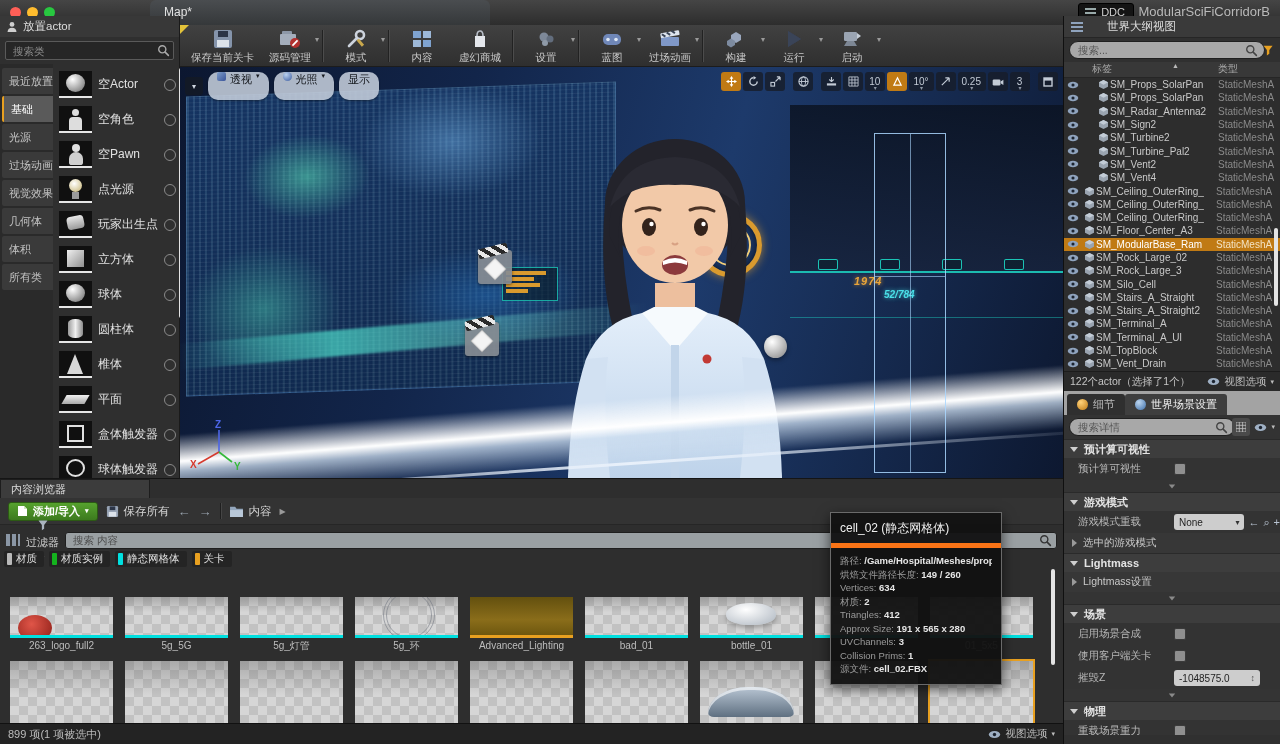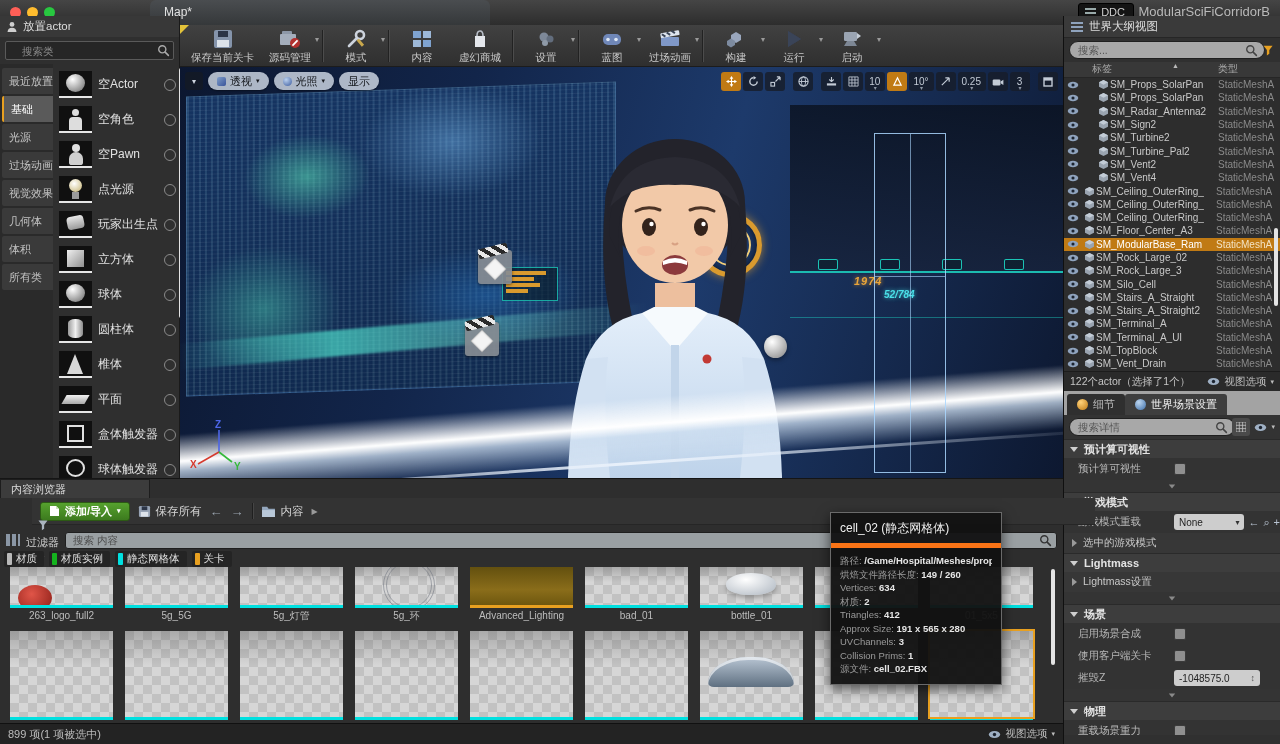--- a/index.html
+++ b/index.html
@@ -22,21 +22,21 @@
   .tb-btn { position:relative; height:40px; min-width:58px; padding:2px 7px 0; display:flex; flex-direction:column; align-items:center; justify-content:flex-start; gap:1px; border-radius:3px; }
   .tb-btn .ic { width:24px; height:22px; display:flex; align-items:center; justify-content:center; }
   .tb-btn .lb { font-size:10.5px; color:#c9c9c9; white-space:nowrap; }
   .tb-btn .dd { position:absolute; right:0; top:9px; color:#9a9a9a; font-size:8px; }
   .tb-sep { width:2px; height:32px; margin:0 3px; background:linear-gradient(90deg,#222 0 1px,#4c4c4c 1px 2px); }
 
   
   #place-panel { position:absolute; left:0; top:16px; width:180px; height:462px; background:#2f2f2f; border-right:1px solid #1a1a1a; }
   #pa-header { height:21px; display:flex; align-items:center; gap:5px; padding:0 6px; background:#383838; font-size:11.5px; color:#ddd; }
   #pa-search { margin:4px 5px; height:19px; position:relative; }
-  #pa-search input { width:100%; height:100%; background:#262626; border:1px solid #5a5a5a; border-radius:2px; color:#bbb; font-size:10.5px; padding:0 20px 0 16px; outline:none; }
+  #pa-search input { width:100%; height:100%; background:#262626; border:1px solid #5a5a5a; border-radius:2px; color:#bbb; font-size:10.5px; padding:0 20px 0 7px; outline:none; }
   #pa-search input::placeholder { color:#8a8a8a; }
   #pa-search .mag { position:absolute; right:4px; top:3px; }
   #pa-body { display:flex; height:calc(100% - 48px); }
   #pa-cats { width:62px; background:#2a2a2a; padding-top:2px; }
   .pa-cat { height:26px; line-height:26px; padding-left:7px; color:#c2c2c2; font-size:11px; background:#3a3a3a; margin:2px 0 2px 2px; border-radius:2px 0 0 2px; white-space:nowrap; }
   .pa-cat.active { background:#5a5a5a; color:#fff; border-left:2px solid #e8a020; }
   #pa-items { flex:1; position:relative; padding:3px 8px 0 6px; }
   .pa-item { height:35px; display:flex; align-items:center; gap:6px; }
   .pai { width:33px; height:27px; background:#101010; border-bottom:2px solid #e6e6e6; position:relative; flex:0 0 auto; }
   .pai::before { content:""; position:absolute; }
@@ -86,34 +86,34 @@
   .sprite::before { content:""; position:absolute; left:0; top:-4px; width:30px; height:10px; transform:rotate(-14deg); background:repeating-linear-gradient(45deg,#2a2a2a 0 4px,#e8e8e8 4px 8px); border-radius:2px; }
   .sprite::after { content:""; position:absolute; left:9px; top:11px; width:16px; height:16px; background:#f4f4f4; transform:rotate(45deg); box-shadow:inset 0 0 2px #888; }
   #vp-sphere { position:absolute; left:584px; top:268px; width:23px; height:23px; border-radius:50%; background:radial-gradient(circle at 35% 30%,#fff,#9a9a9a 80%); box-shadow:0 2px 5px rgba(0,0,0,.4); }
   #sel-box { position:absolute; left:694px; top:66px; width:72px; height:340px; border:1px solid rgba(170,215,255,.85); }
   #sel-box::before { content:""; position:absolute; left:50%; top:0; width:1px; height:100%; background:rgba(170,215,255,.6); }
   #sel-box::after { content:""; position:absolute; left:0; top:42%; width:100%; height:1px; background:rgba(170,215,255,.6); }
 
   
   #vp-topbar { position:absolute; left:5px; top:5px; display:flex; gap:5px; align-items:center; }
   .vp-corner { width:18px; height:18px; background:rgba(20,26,36,.8); border-radius:3px; color:#cfd6e0; font-size:8px; display:flex; align-items:center; justify-content:center; }
-  .vp-pill { height:18px; border-radius:10px; background:rgba(196,205,219,.88); color:#15181d; font-size:11px; display:flex; align-items:center; gap:4px; padding:0 9px; box-shadow:0 1px 2px rgba(0,0,0,.4); }
+  .vp-pill { height:28px; border-radius:10px; background:rgba(196,205,219,.88); color:#15181d; font-size:11px; display:flex; align-items:flex-start; gap:4px; padding:0 9px; box-shadow:0 1px 2px rgba(0,0,0,.4); }
   .vp-pill .dot { width:9px; height:9px; border-radius:2px; background:linear-gradient(135deg,#7f9ec9,#39539a); }
   #vp-tools { position:absolute; right:5px; top:5px; display:flex; gap:2px; align-items:center; }
   .vt-btn { height:19px; min-width:20px; padding:0 3px; background:rgba(23,29,41,.82); border-radius:3px; display:flex; align-items:center; justify-content:center; color:#c3cbd6; font-size:10px; }
   .vt-btn.orange { background:#c07a14; color:#fff; }
   .vt-val { position:relative; padding:0 5px 0 4px; }
   .vt-val::after { content:"▾"; font-size:6px; color:#8d97a6; position:absolute; bottom:0px; left:50%; transform:translateX(-50%); }
   .vt-sep { width:4px; }
   #vp-axis { position:absolute; left:8px; bottom:6px; width:62px; height:54px; }
   #vp-axis text { font-size:10px; font-weight:bold; }
 
   
   #right-panel { position:absolute; left:1063px; top:16px; width:217px; height:728px; background:#303030; border-left:1px solid #101010; }
-  #ro-tab { height:22px; background:#3a3a3a; display:flex; align-items:center; gap:6px; padding:0 7px; color:#ddd; font-size:11.5px; border-bottom:1px solid #262626; }
+  #ro-tab { height:22px; background:#3a3a3a; display:flex; align-items:center; gap:24px; padding:0 7px; color:#ddd; font-size:11.5px; border-bottom:1px solid #262626; }
   .lines-ic { width:12px; height:10px; background:repeating-linear-gradient(#8fa3bd 0 2px,transparent 2px 4px); }
   #ro-search { height:24px; display:flex; align-items:center; gap:4px; padding:2px 5px; }
   #ro-search input, #dt-search input { flex:1; height:18px; background:#a8a8a8; border:1px solid #1f1f1f; border-radius:9px; color:#333; font-size:10.5px; padding:0 8px; outline:none; min-width:0; }
   #ro-search input::placeholder, #dt-search input::placeholder { color:#555; }
   .mini-btn { width:18px; height:18px; background:#4a4a4a; border-radius:3px; display:flex; align-items:center; justify-content:center; flex:0 0 auto; }
   #ro-cols { height:16px; background:#383838; display:flex; font-size:10px; color:#a8a8a8; border-bottom:1px solid #262626; position:relative; }
   #ro-cols .c1 { padding-left:28px; flex:1; } #ro-cols .c2 { width:62px; }
   #ro-cols .sort { position:absolute; left:50%; top:0; font-size:7px; color:#bbb; }
   #ro-list { height:293px; overflow:hidden; position:relative; background:#2d2d2d; }
   .ro-row { height:13.3px; display:flex; align-items:center; font-size:10px; padding-right:2px; }
@@ -166,21 +166,21 @@
   #cb-filterrow .flt { display:flex; align-items:center; gap:4px; color:#cfcfcf; font-size:11px;flex-direction:column; }
   #cb-search { flex:1; position:relative; height:17px; }
   #cb-search input { width:100%; height:100%; background:#9aa0a3; border:1px solid #1f1f1f; border-radius:3px; color:#2a2a2a; font-size:10.5px; padding:0 22px 0 7px; outline:none; }
   #cb-search input::placeholder { color:#4c4c4c; }
   #cb-search .mag { position:absolute; right:5px; top:2px; }
   #cb-chips { position:absolute; left:4px; top:72px; display:flex; gap:5px; }
   .chip { display:flex; align-items:center; gap:4px; background:#242424; border-radius:2px; padding:1px 7px 1px 3px; font-size:10.5px; color:#e0e0e0; }
   .chip .cb { width:5px; height:12px; border-radius:1px; }
   #cb-grid { position:absolute; left:0; top:88px; width:1046px; height:157px; overflow:hidden; }
   .as-row { position:absolute; left:10px; display:flex; gap:12px; }
-  .asset { width:103px; position:relative; }
+  .asset { width:103px; position:relative;margin-top:30px; }
   .thumb { width:103px; background:
       linear-gradient(rgba(70,70,70,.3),rgba(255,255,255,0) 40%),
       linear-gradient(45deg,#d6d6d6 25%,transparent 25%,transparent 75%,#d6d6d6 75%),
       linear-gradient(45deg,#d6d6d6 25%,#c2c2c2 25%,#c2c2c2 75%,#d6d6d6 75%);
       background-size:100% 100%,18px 18px,18px 18px; background-position:0 0,0 0,9px 9px; position:relative; overflow:hidden; }
   .thumb.h1 { height:38px; } .thumb.h2 { height:86px; }
   .bar { height:3px; width:103px; }
   .as-name { height:15px; line-height:15px; text-align:center; font-size:10px; color:#bdbdbd; white-space:nowrap; overflow:hidden; }
   .asset.selected .thumb { outline:2px solid #e8a020; outline-offset:0; }
   .deco-red-blob::after { content:""; position:absolute; left:8px; bottom:-6px; width:34px; height:26px; border-radius:50%; background:radial-gradient(circle at 40% 35%,#e05548,#8e1f18); }
@@ -1078,21 +1078,21 @@
         </div>
         <div class="dt-row">
           <span class="lab">重载场景重力</span>
           <span class="chk"></span>
         </div>
       </div>
   </div>
 
   <div id="content-browser">
     <div id="cb-tab">内容浏览器</div>
-    <div id="cb-toolbar" style="top:19px;margin-left:32px;">
+    <div id="cb-toolbar" style="top:19px;">
       <div id="add-import">
         <svg width="11" height="12" viewBox="0 0 11 12">
             <path d="M1 1 h6 l3 3 v7 h-9 Z" fill="#fff"></path>
             <path d="M7 1 v3 h3" fill="#cfe8c0"></path>
           </svg>
         <span>添加/导入</span>
           <span style="font-size:7px">▾</span>
       </div>
       <div class="cb-btn">
         <svg width="13" height="13" viewBox="0 0 14 14">

